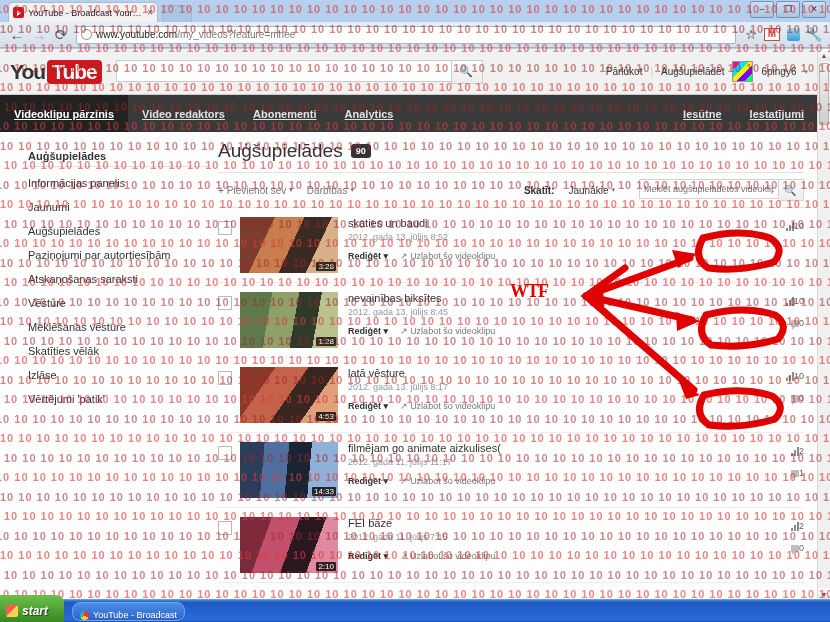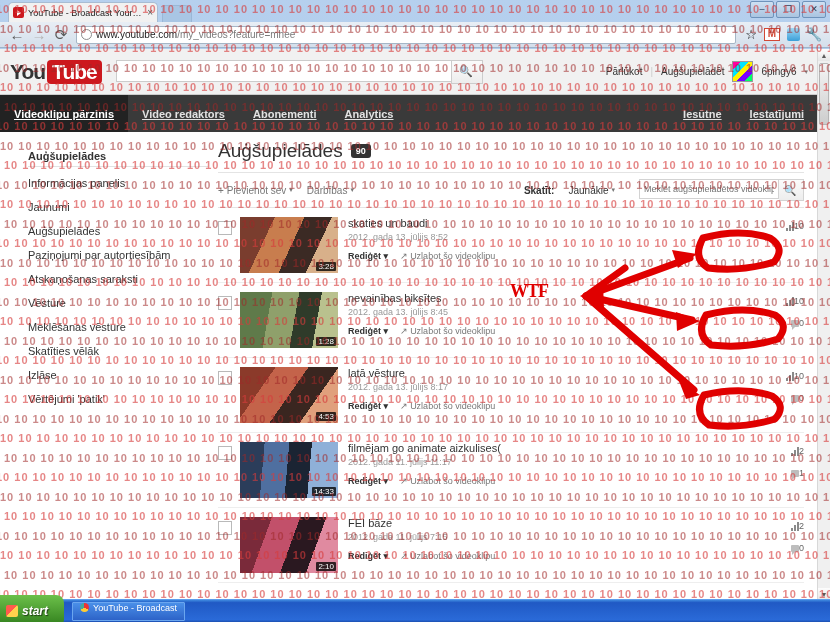--- a/index.html
+++ b/index.html
@@ -158,22 +158,22 @@
     background:linear-gradient(#3f8ae0,#2059c4 12%,#2a6ad8 90%,#1c4fb0);
     display:flex;align-items:center;border-top:1px solid #5c9ded;}
   #startbtn{height:32px;padding:0 16px 0 6px;display:flex;align-items:center;gap:4px;
     background:linear-gradient(#6cc04a,#2f7d1b);border-radius:0 8px 8px 0;
     color:#fff;font-weight:bold;font-style:italic;font-size:12px;
     text-shadow:1px 1px 1px rgba(0,0,0,.6);}
   #startbtn .flag{width:12px;height:12px;
     background:linear-gradient(135deg,#ff5a4d 0 50%,#ffd24d 50% 100%);
     border-radius:2px;}
   #tasklist{display:flex;align-items:center;margin-left:8px;}
-  .taskitem{height:17px;display:flex;align-items:flex-start;gap:4px;padding:0 7px;
-    background:linear-gradient(#4a8fe8,#2d63c8);border:1px solid #6ba6ef;border-radius:1px;
+  .taskitem{height:17px;display:flex;align-items:flex-end;gap:4px;padding:0 7px;
+    background:linear-gradient(#4a8fe8,#2d63c8);border:1px solid #6ba6ef;border-radius:8px;
     color:#fff;font-size:9px;white-space:nowrap;}
   .taskitem .tfav{width:9px;height:9px;border-radius:50%;
     background:conic-gradient(#e33 0 33%,#fc3 33% 66%,#4a9 66% 100%);}
 </style>
 </head>
 <body>
 
 <div id="chrome-window">
 
   <div id="tabstrip">

